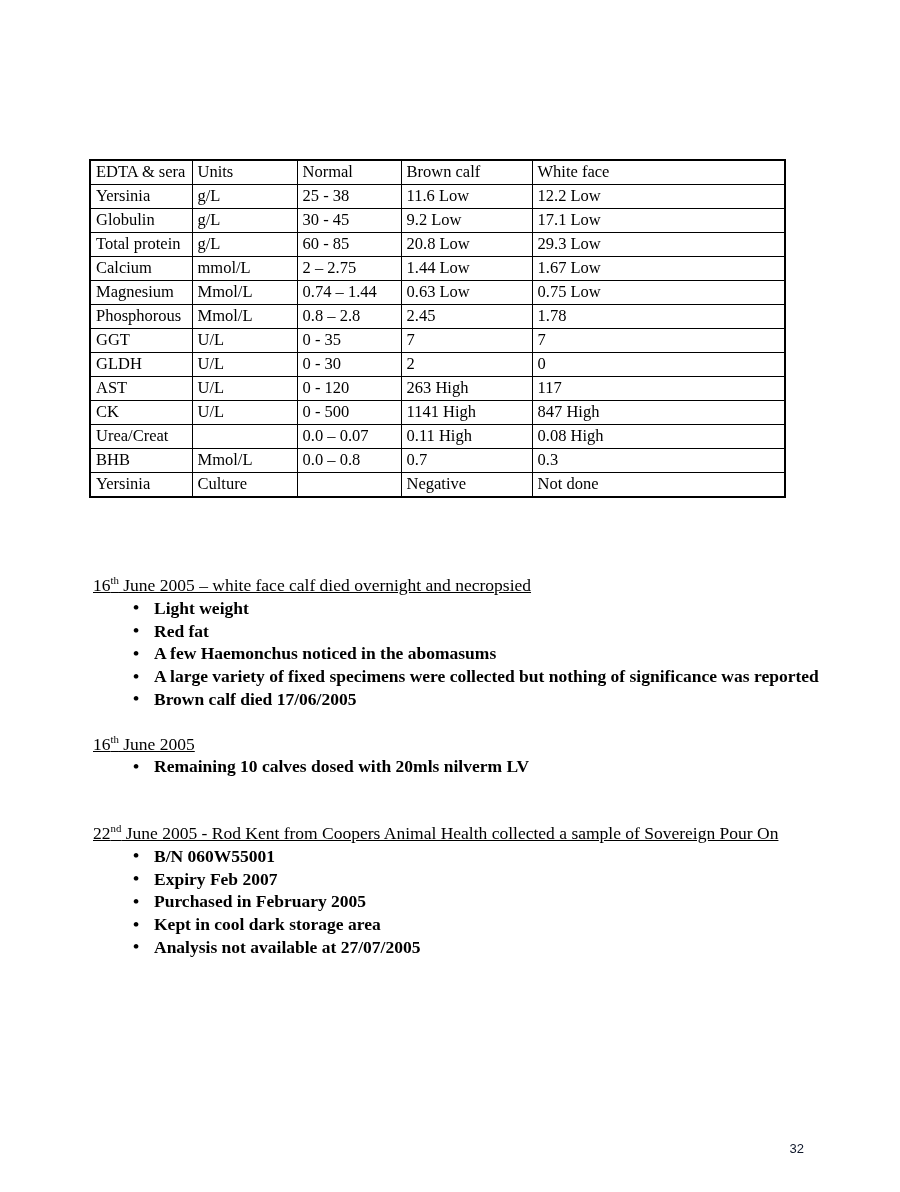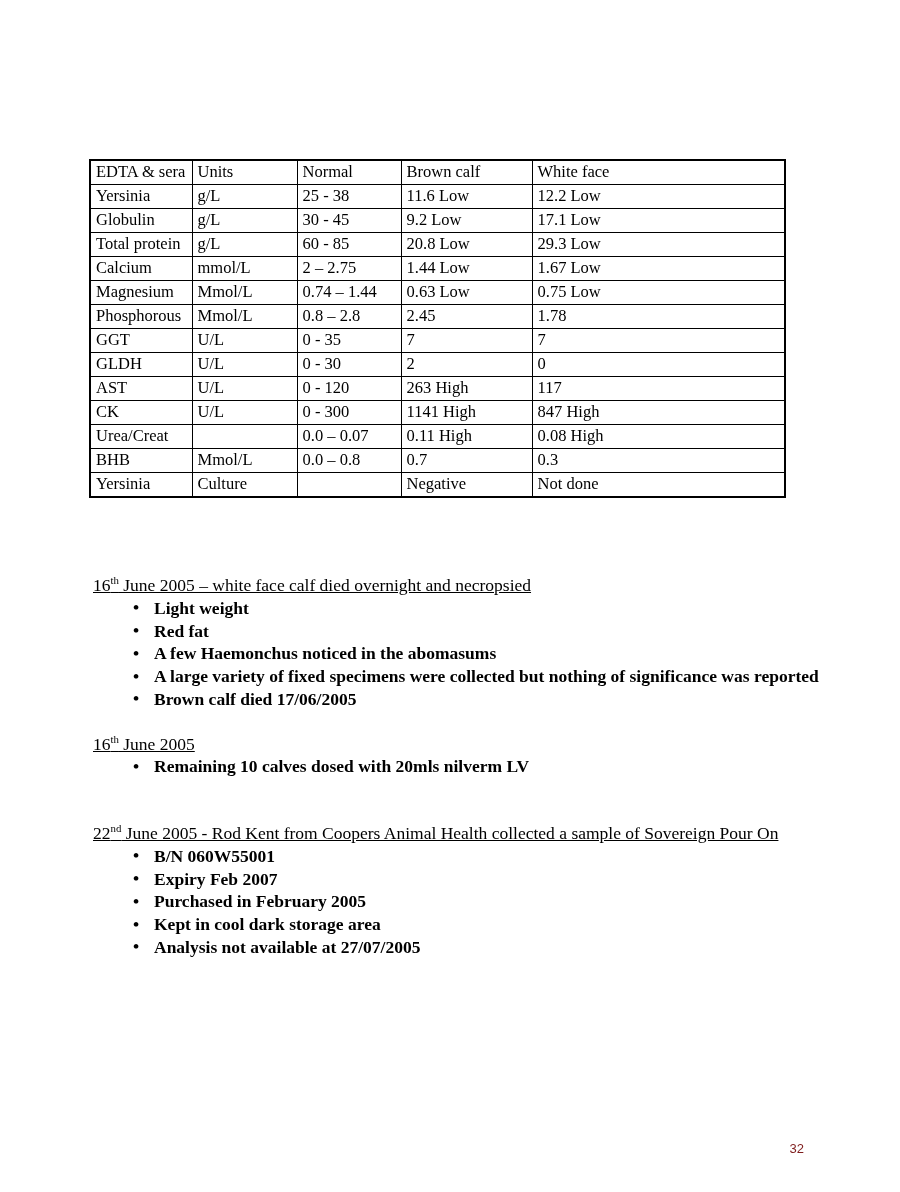--- a/index.html
+++ b/index.html
@@ -96,21 +96,21 @@
   }
   .gap-md { height: 22px; }
   .gap-lg { height: 44px; }
 
   
   .page-number {
     position: absolute;
     right: 96px;
     bottom: 36px;
     font-size: 13px;
-    color: #7f1d1d;
+    color: #0f172a;
     font-family: "Liberation Sans", sans-serif;
   }
 </style>
 </head>
 <body>
 
 <div class="page">
 
   <div class="lab-table-wrap">
     <table class="lab-table">
@@ -190,21 +190,21 @@
           <tr>
             <td>AST</td>
             <td>U/L</td>
             <td>0 - 120</td>
             <td>263 High</td>
             <td>117</td>
           </tr>
           <tr>
             <td>CK</td>
             <td>U/L</td>
-            <td>0 - 300</td>
+            <td>0 - 500</td>
             <td>1141 High</td>
             <td>847 High</td>
           </tr>
           <tr>
             <td>Urea/Creat</td>
             <td></td>
             <td>0.0 – 0.07</td>
             <td>0.11 High</td>
             <td>0.08 High</td>
           </tr>

